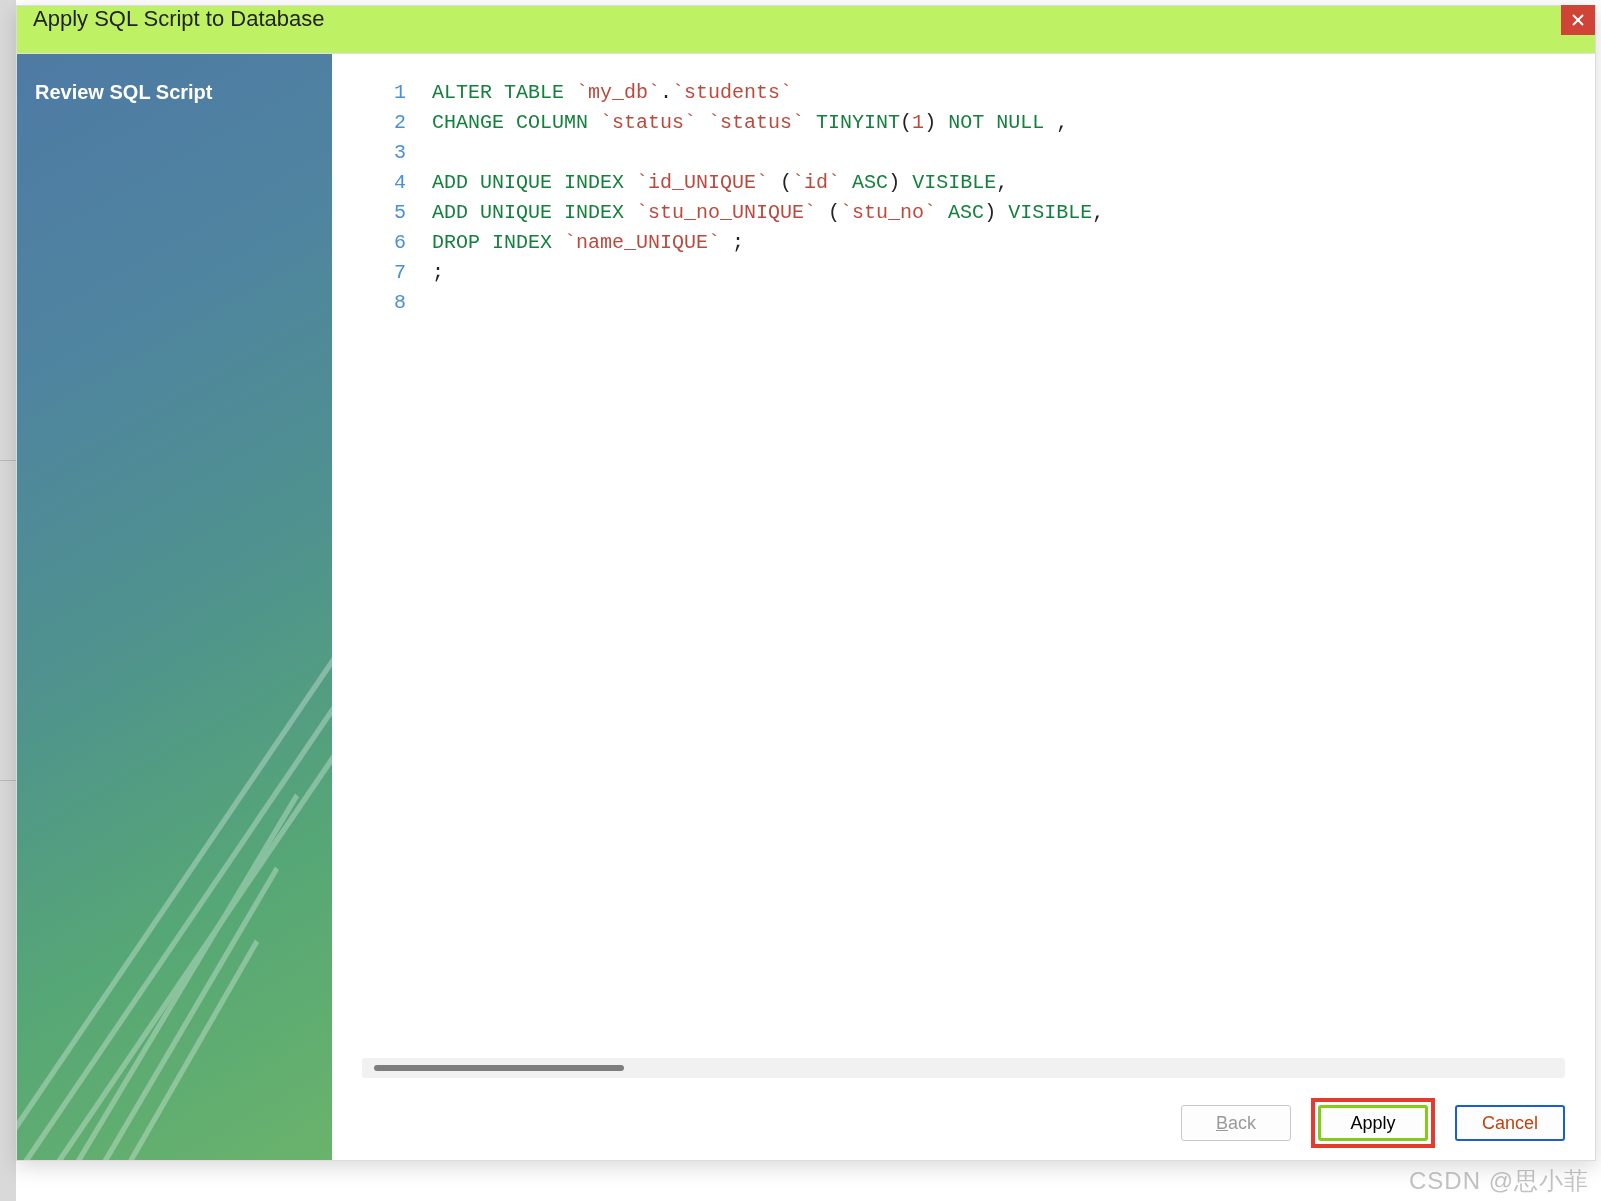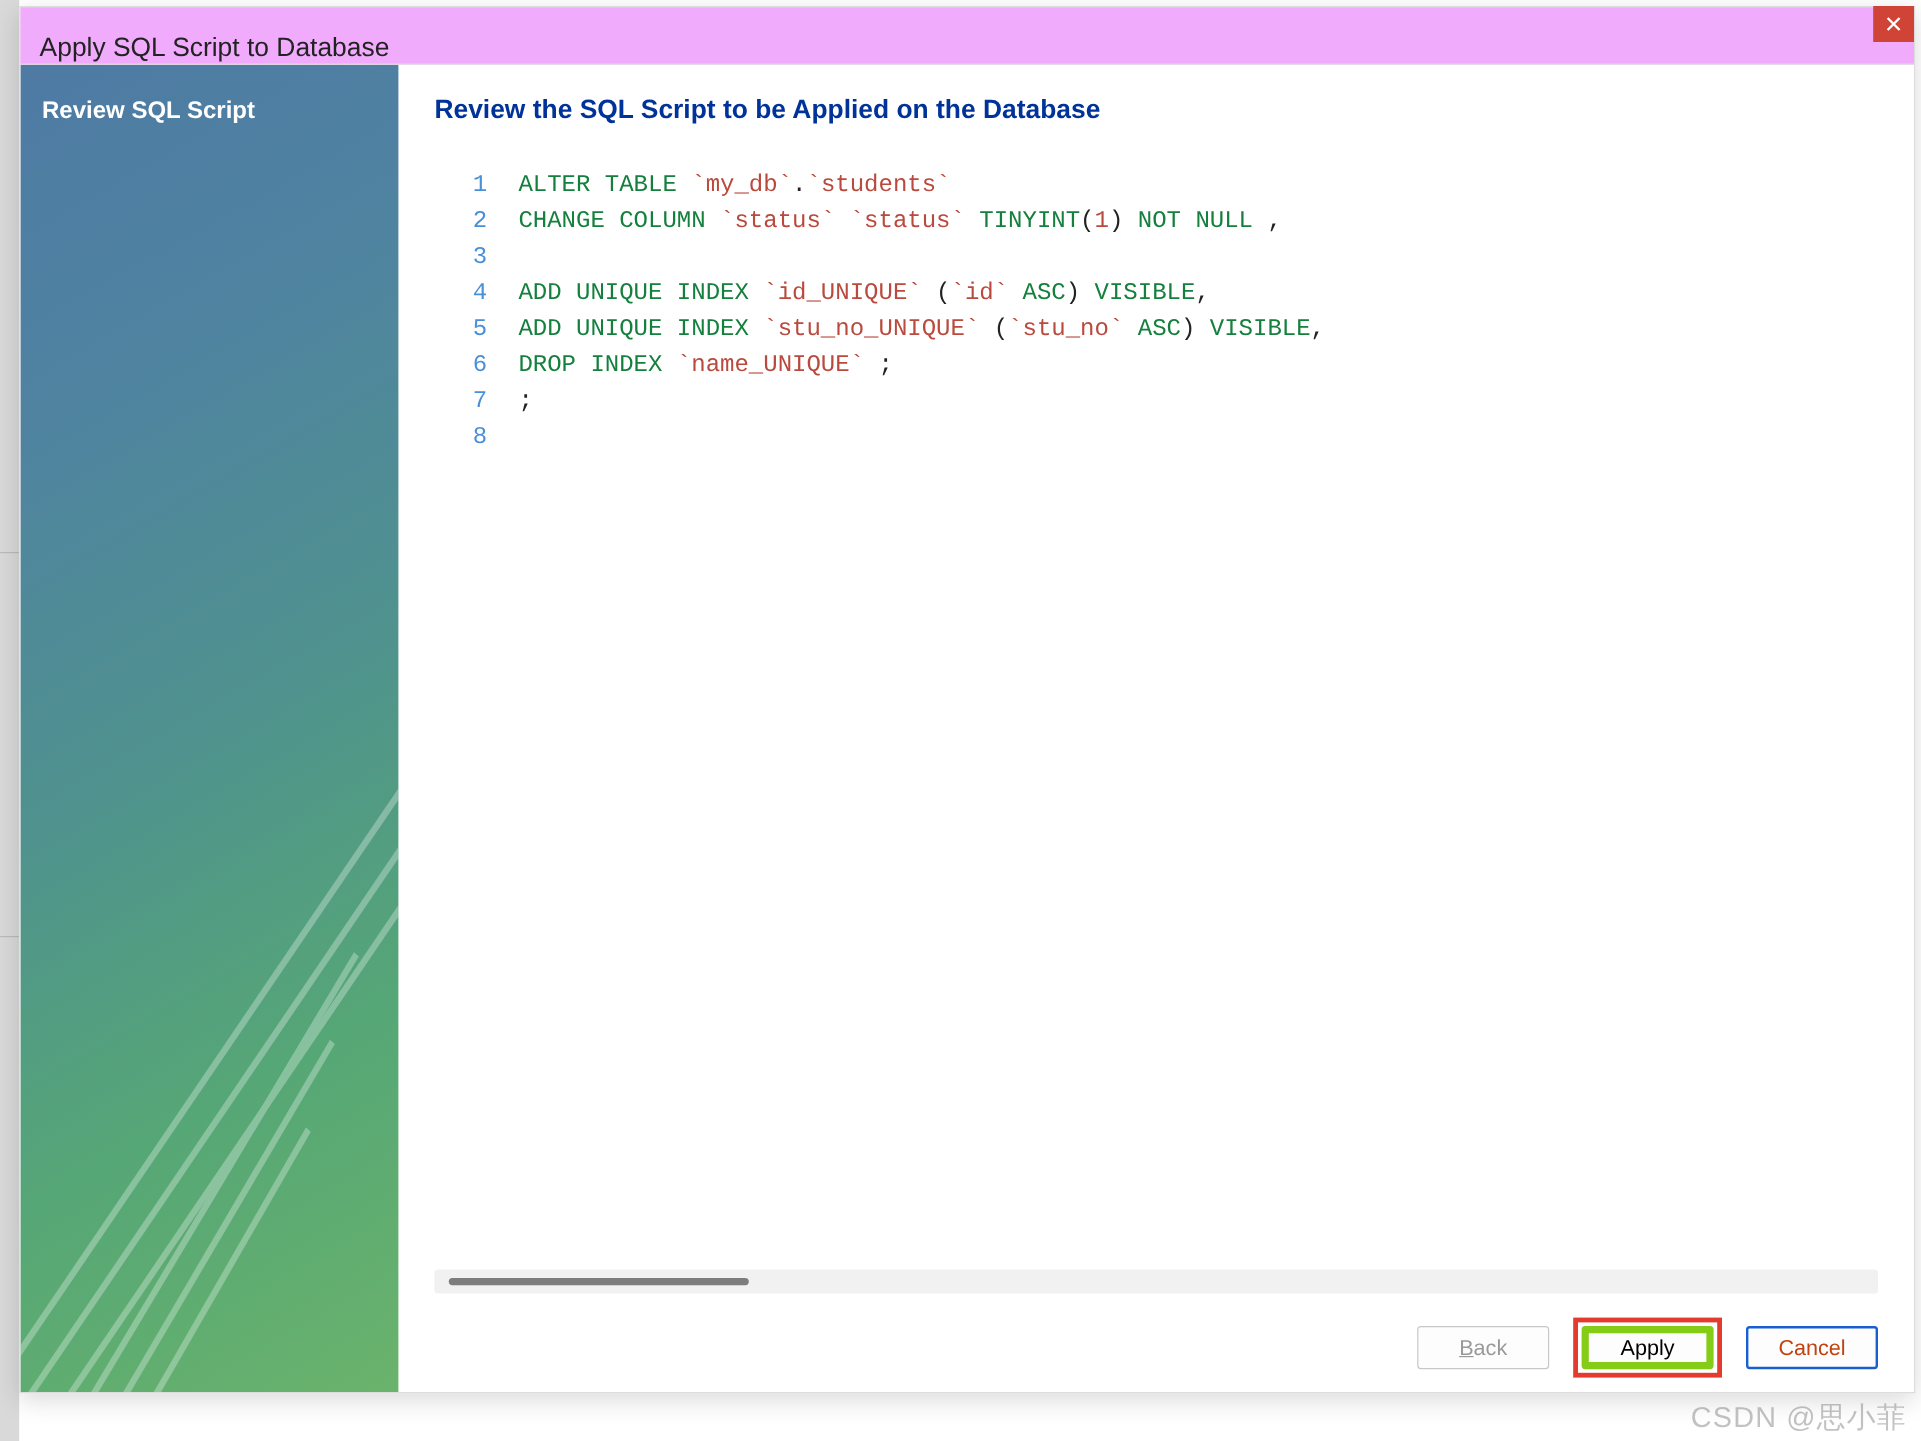--- a/index.html
+++ b/index.html
@@ -12,21 +12,21 @@
 
   .dialog {
     position:absolute; left:16px; top:5px; right:5px; bottom:40px;
     background:#ffffff;
     border:1px solid #dcdcdc;
     box-shadow:0 6px 20px rgba(0,0,0,0.15);
     display:flex; flex-direction:column;
   }
 
   .titlebar {
-    height:48px; background:#f0abfc; display:flex; align-items:flex-end;
+    height:48px; background:#bef264; display:flex; align-items:flex-start;
     padding-left:16px; border-bottom:1px solid #e0e0e0; position:relative;
     font-size:22px;
   }
   .close-btn {
     position:absolute; right:0; top:-1px; width:34px; height:30px;
     background:#d04437; color:#fff; display:flex; align-items:center; justify-content:center;
     font-size:14px; cursor:pointer;
   }
 
   .dialog-body { flex:1; display:flex; overflow:hidden; }
@@ -69,21 +69,21 @@
   }
   .btn {
     min-width:110px; height:36px; border:1px solid #c8c8c8; background:#fdfdfd;
     border-radius:3px; font-size:18px; padding:0 18px; cursor:pointer;
     display:inline-flex; align-items:center; justify-content:center;
   }
   .btn.back { color:#9a9a9a; cursor:default; }
   .btn.back .ul { text-decoration:underline; }
   .btn.cancel { border:2px solid #1a5fd0; color:#c2410c; }
   .apply-wrap { border:4px solid #e33b2e; padding:3px; }
-  .btn.apply { border:6px solid #84cc16; }
+  .btn.apply { border:3px solid #84cc16; }
 
   .watermark {
     position:absolute; right:12px; bottom:4px; font-size:24px; color:rgba(120,120,120,0.45);
     font-family:Liberation Sans, sans-serif; letter-spacing:1px; pointer-events:none;
   }
 </style>
 </head>
 <body>
 
 <div class="bg-panel-border" style="left:0;top:0;width:16px;height:100%;"></div>
@@ -112,21 +112,20 @@
           <line x1="-40" y1="560" x2="340" y2="100"></line>
           <line x1="-40" y1="600" x2="340" y2="140"></line>
           <line x1="-40" y1="640" x2="280" y2="200"></line>
           <line x1="-40" y1="680" x2="260" y2="260"></line>
           <line x1="-40" y1="720" x2="240" y2="320"></line>
         </g>
       </svg>
     </div>
 
     <div class="main">
-      <div class="main-title">Review the SQL Script to be Applied on the Database</div>
 
       <div class="editor" id="editor">
           <div class="code-row">
             <span class="lineno">1</span>
             <span class="code"><span class="kw">ALTER TABLE </span><span class="ident">`my_db`</span><span class="punct">.</span><span class="ident">`students`</span></span>
           </div>
           <div class="code-row">
             <span class="lineno">2</span>
             <span class="code"><span class="kw">CHANGE COLUMN </span><span class="ident">`status`</span><span class="punct"> </span><span class="ident">`status`</span><span class="kw"> TINYINT</span><span class="punct">(</span><span class="num">1</span><span class="punct">) </span><span class="kw">NOT NULL </span><span class="punct">,</span></span>
           </div>

